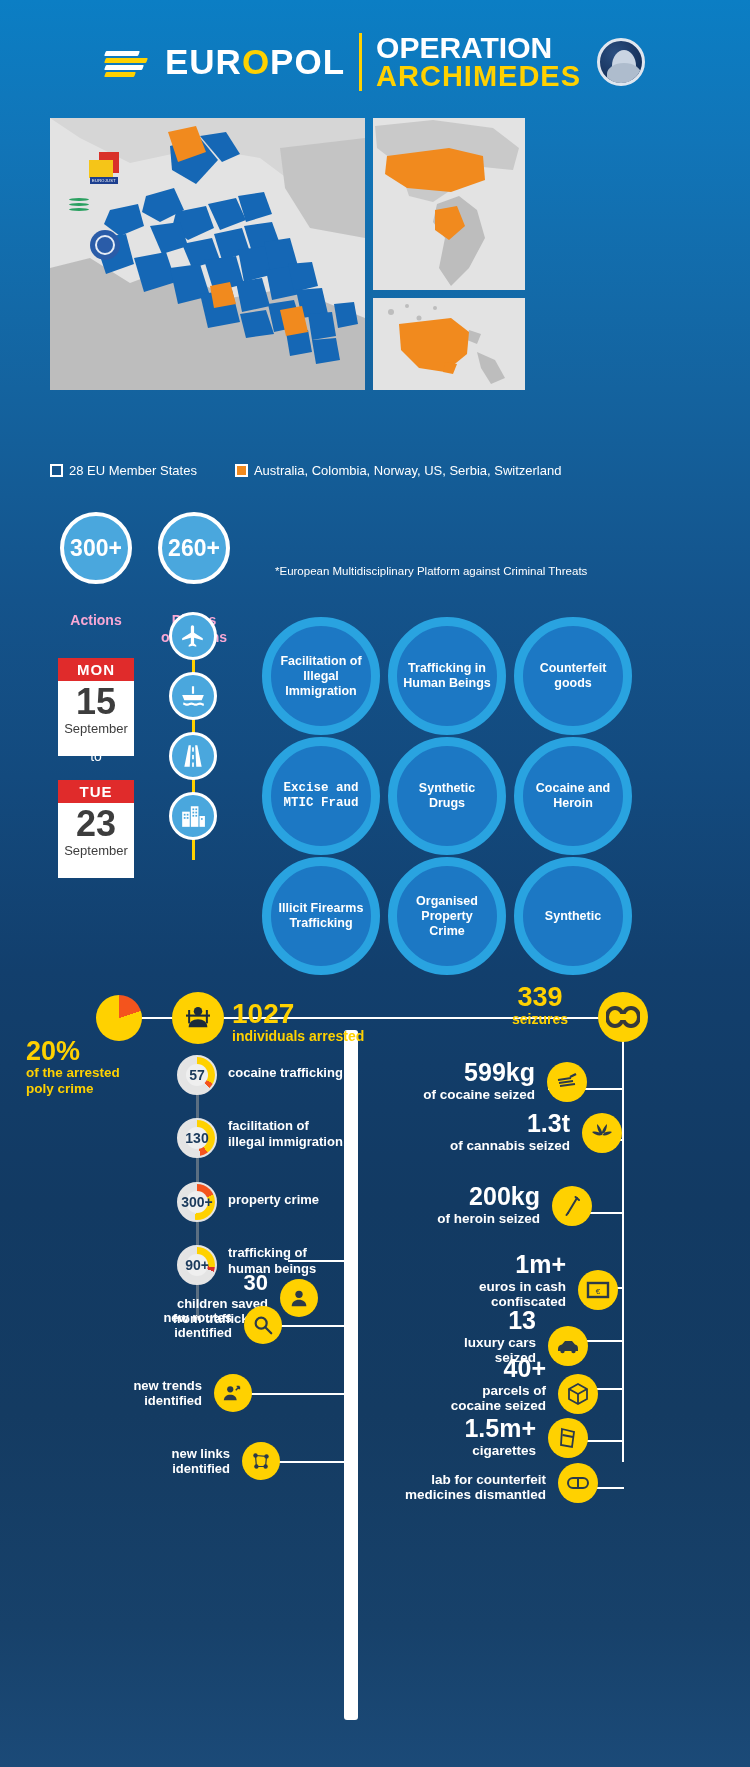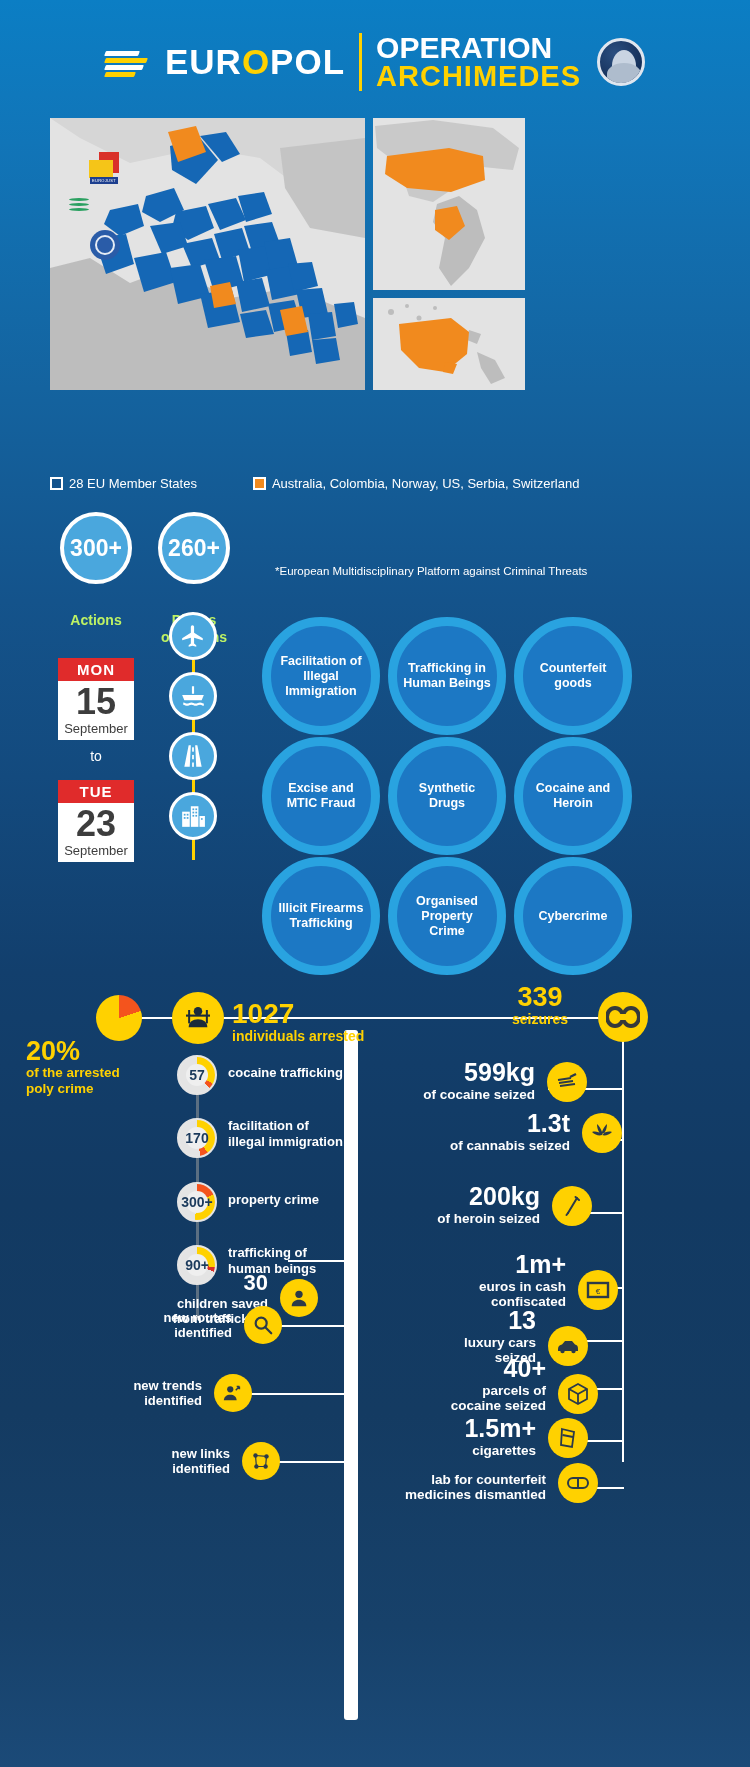--- a/index.html
+++ b/index.html
@@ -51,45 +51,45 @@
   .ej-bar span { color:#fff; font-size:4px; line-height:7px; display:block; text-align:center; letter-spacing:.3px; }
   .fx-logo { width:20px; height:16px; position:relative; }
   .fx-logo i { position:absolute; left:0; width:20px; height:3px; background:#2aa060; border-radius:50%; }
   .partner-name { color:#1d3f8f; font-size:9.5px; font-weight:bold; letter-spacing:.4px; }
   .ip-logo { width:30px; height:30px; border-radius:50%; background:#2a5ca8; position:relative; }
   .ip-logo::after { content:""; position:absolute; inset:5px; border-radius:50%;
                     border:2px solid #e6ecf5; }
   .ip-name { color:#1d3f8f; font-size:10px; font-weight:bold; letter-spacing:.6px; margin-top:2px; }
 
   
-  #legend { position:absolute; top:472px; left:50px; width:650px; height:22px;
-            display:flex; gap:28px; font-size:13px; }
+  #legend { position:absolute; top:459px; left:50px; width:650px; height:22px;
+            display:flex; gap:10px; font-size:13px; }
   .sw { width:13px; height:13px; display:inline-block; margin-right:6px; }
   .sw.blue-sw { background:#14538b; border:2px solid #fff; }
   .sw.or-sw { background:#f18a1e; border:2px solid #fff; }
   .lg-item { display:flex; align-items:center; }
 
   
   .pin { position:absolute; width:72px; height:96px; }
   .pin .bubble { width:72px; height:72px; border-radius:50%;
                  background:#4aa7dd; border:4px solid #fff;
                  display:flex; align-items:center; justify-content:center;
                  font-size:23px; font-weight:bold; color:#fff; }
   .pin .tail { position:absolute; left:50%; top:58px; transform:translateX(-50%) rotate(45deg);
                width:30px; height:30px; background:#4aa7dd; border-right:4px solid #fff;
                border-bottom:4px solid #fff; border-radius:0 0 6px 0; z-index:-1; }
-  .pin-label { position:absolute; color:#bef264; font-size:14px; font-weight:bold;
+  .pin-label { position:absolute; color:#f9a8d4; font-size:14px; font-weight:bold;
                text-align:center; line-height:1.15; width:110px; }
 
   
   .cal { position:absolute; width:76px; background:#fff; }
   .cal .dow { background:#e02b2b; color:#fff; font-size:15px; font-weight:bold;
               text-align:center; padding:3px 4px; letter-spacing:1px; }
   .cal .day { color:#3d3d3d; font-size:36px; font-weight:bold; text-align:center; line-height:1.05; padding-top:2px;}
-  .cal .mon { color:#3d3d3d; font-size:13px; text-align:center; padding-bottom:4px; }
+  .cal .mon { color:#3d3d3d; font-size:13px; text-align:center; padding-bottom:20px; }
   #to-word { position:absolute; color:#fff; font-size:14px; width:76px; text-align:center; }
 
   
   .tr-icon { position:absolute; width:48px; height:48px; border-radius:50%;
              background:#4aa7dd; border:3px solid #fff;
              display:flex; align-items:center; justify-content:center;
              font-size:22px; color:#fff; }
   #tr-line { position:absolute; width:3px; background:#ffd100; }
 
   
@@ -344,38 +344,38 @@
 <div class="crime" style="left:262px; top:617px;">
     <span>Facilitation of Illegal Immigration</span>
   </div>
 <div class="crime" style="left:388px; top:617px;">
     <span>Trafficking in Human Beings</span>
   </div>
 <div class="crime" style="left:514px; top:617px;">
     <span>Counterfeit goods</span>
   </div>
 
-<div class="crime" style="left:262px; top:737px;">
+<div class="crime" style="left:262px; top:737px;font-family:Liberation Mono, monospace;">
     <span>Excise and MTIC Fraud</span>
   </div>
 <div class="crime" style="left:388px; top:737px;">
     <span>Synthetic Drugs</span>
   </div>
 <div class="crime" style="left:514px; top:737px;">
     <span>Cocaine and Heroin</span>
   </div>
 
 <div class="crime" style="left:262px; top:857px;">
     <span>Illicit Firearms Trafficking</span>
   </div>
 <div class="crime" style="left:388px; top:857px;">
     <span>Organised Property Crime</span>
   </div>
 <div class="crime" style="left:514px; top:857px;">
-    <span>Cybercrime</span>
+    <span>Synthetic</span>
   </div>
 
 <div id="center-bar"></div>
 
 <div class="conn" style="left:110px; top:1017px; width:260px;"></div>
 <div id="arrest-stem"></div>
 
 <div style="position:absolute; left:96px; top:995px; width:46px; height:46px; border-radius:50%; background:conic-gradient(#f4541d 0turn 0.2turn, #ffd100 0.2turn 1turn);"></div>
 <div style="position:absolute; left:26px; top:1038px; width:130px; text-align:left;">
   <div style="font-size:27px;font-weight:bold;color:#ffd100;line-height:1">20%</div>
@@ -400,21 +400,21 @@
 <div class="mini" style="left:177px; top:1055px;text-align:center;">
   <div class="fill" style="background:conic-gradient(#ffd100 0turn 0.33turn, #f4541d 0.33turn 0.38turn, #e4e4e4 0.38turn 1turn);"></div>
   <div style="position:absolute;inset:7px;border-radius:50%;background:#efefef;z-index:2"></div>
   <span>57</span>
 </div>
 <div class="mini-label" style="left:228px; top:1065px;">cocaine trafficking</div>
 
 <div class="mini" style="left:177px; top:1118px;">
   <div class="fill" style="background:conic-gradient(#ffd100 0turn 0.4turn, #f4541d 0.4turn 0.47turn, #e4e4e4 0.47turn 1turn);"></div>
   <div style="position:absolute;inset:7px;border-radius:50%;background:#efefef;z-index:2"></div>
-  <span>170</span>
+  <span>130</span>
 </div>
 <div class="mini-label" style="left:228px; top:1118px; width:120px;">facilitation of illegal immigration</div>
 
 <div class="mini" style="left:177px; top:1182px;">
   <div class="fill" style="background:conic-gradient(#f4541d 0turn 0.18turn, #ffd100 0.18turn 0.52turn, #e4e4e4 0.52turn 1turn);"></div>
   <div style="position:absolute;inset:7px;border-radius:50%;background:#efefef;z-index:2"></div>
   <span>300+</span>
 </div>
 <div class="mini-label" style="left:228px; top:1192px;">property crime</div>
 

